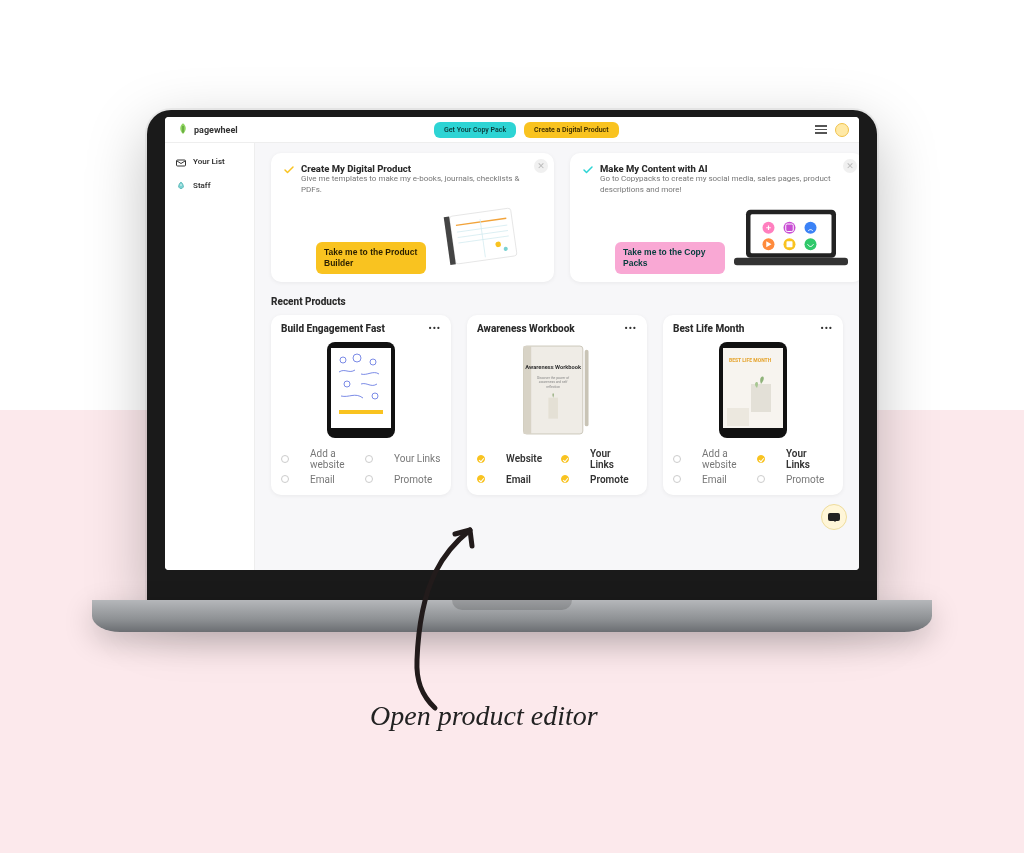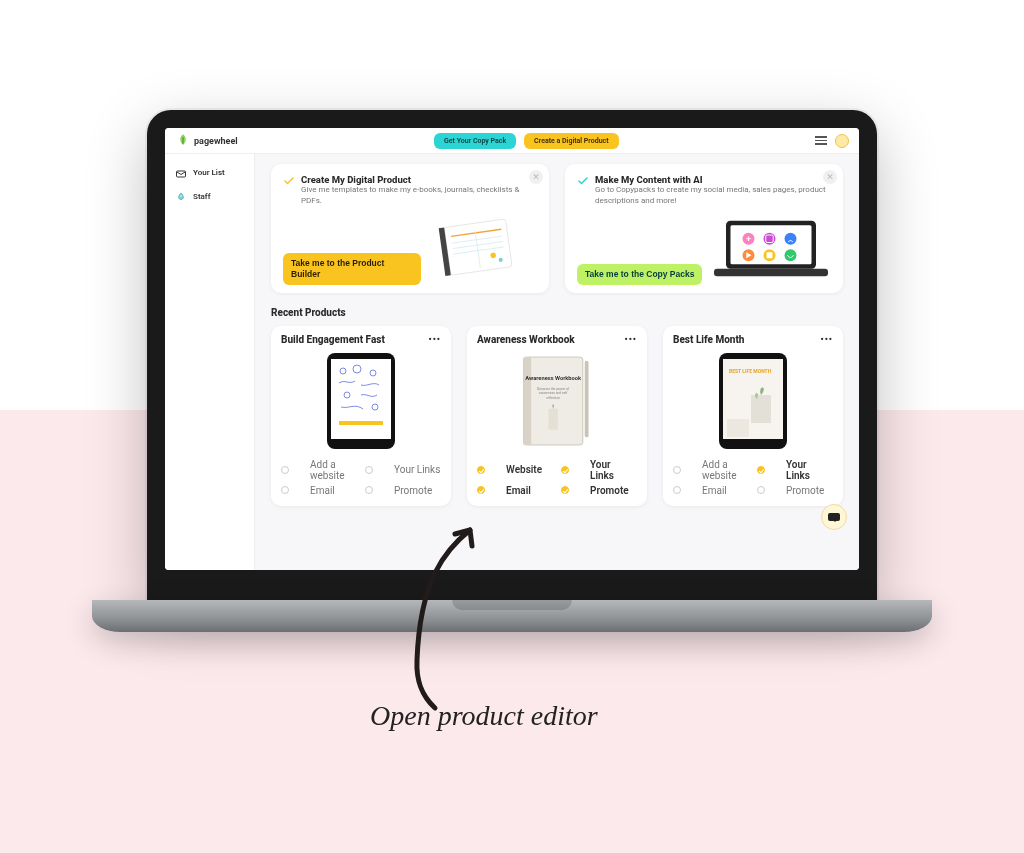--- a/index.html
+++ b/index.html
@@ -24,21 +24,21 @@
     top: 110px;
     transform: translateX(-50%);
     width: 730px;
     z-index: 1;
   }
   .laptop-screen {
     width: 100%;
     height: 490px;
     background: #1a1a1a;
     border-radius: 24px 24px 0 0;
-    padding: 18px 18px 30px 18px;
+    padding: 7px 18px 30px 18px;
     box-shadow: 0 0 0 2px rgba(0,0,0,.05), 0 20px 60px rgba(0,0,0,.25);
     position: relative;
   }
   .laptop-inner {
     width: 100%;
     height: 100%;
     background: #f7f7f9;
     border-radius: 4px;
     overflow: hidden;
     position: relative;
@@ -102,28 +102,28 @@
     position:absolute; top:6px; right:6px;
     width:14px; height:14px; border-radius:50%;
     background:#f0f0f0; color:#bbb;
     display:flex;align-items:center;justify-content:center;
     font-size:9px; line-height:1;
   }
   .acard-head { display:flex; gap:6px; align-items:flex-start; }
   .check { width:12px; height:12px; flex-shrink:0; margin-top:1px; }
   .acard-title { font-weight:800; font-size:9.5px; margin-bottom:0; }
   .acard-desc { font-size:8px; color:#777; line-height:1.35; }
-  .acard-body { display:flex; align-items:flex-end; gap:6px; margin-top:8px; }
+  .acard-body { display:flex; align-items:flex-end; gap:6px; margin-top:8px;margin-left:33px; }
   .acard-btn {
     border:none; border-radius:6px; padding:5px 8px;
     font-weight:800; font-size:8.5px; line-height:1.25;
     text-align:left; cursor:pointer; min-width:110px;
   }
   .btn-yellow { background:#f9c320; color:#2a1f00; }
-  .btn-teal { background:#bef264; color:#053c3c; }
+  .btn-teal { background:#f9a8d4; color:#053c3c; }
   .thumb { flex:1; display:flex; justify-content:flex-end; align-items:flex-end; }
 
   .section-title { font-weight:800; font-size:10px; margin:6px 0 8px 0; }
 
   .products { display:flex; gap:16px; }
   .pcard {
     flex:1; background:#fff; border-radius:10px; padding:8px 10px 10px 10px;
     box-shadow:0 1px 4px rgba(0,0,0,.06);
     display:flex; flex-direction:column;
   }

